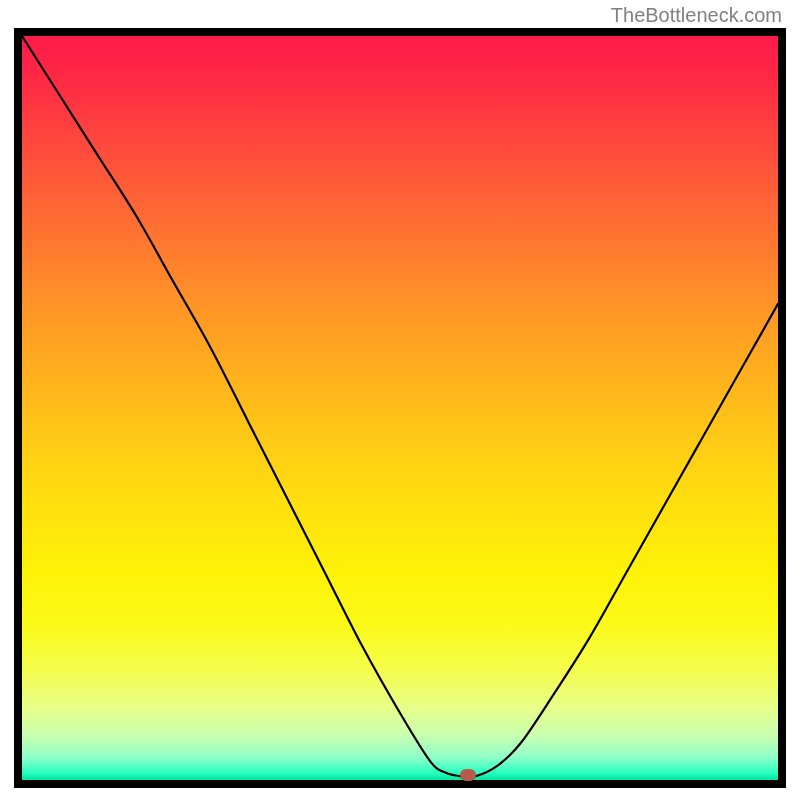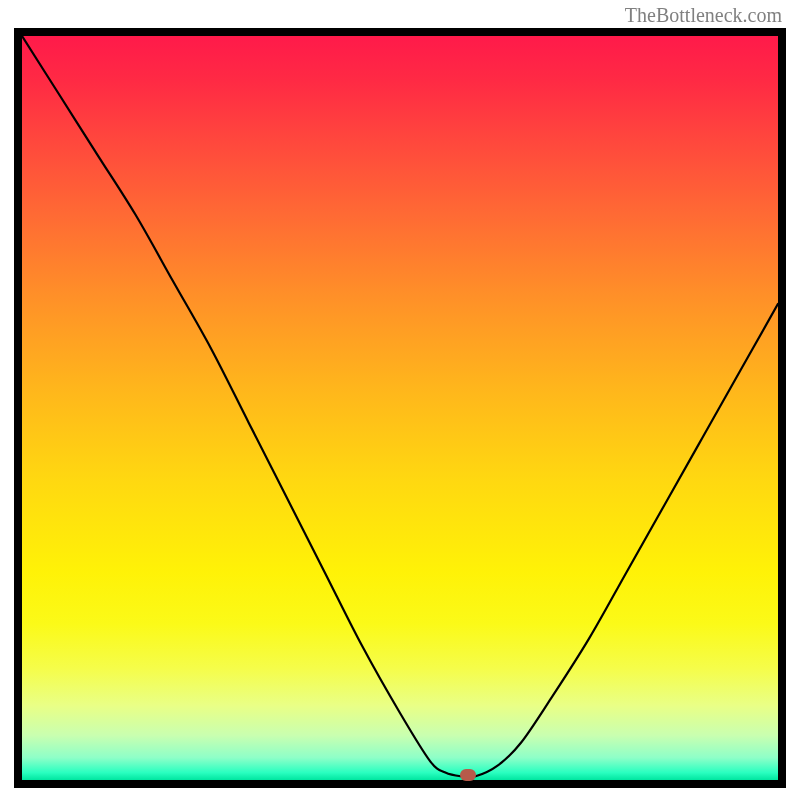--- a/index.html
+++ b/index.html
@@ -12,21 +12,21 @@
     width: 800px;
     height: 800px;
     position: relative;
   }
   .watermark {
     position: absolute;
     top: 4px;
     right: 18px;
     font-size: 20px;
     color: #808080;
-    font-family: Liberation Serif, serif;
+    font-family: Liberation Sans, sans-serif;
     z-index: 10;
   }
   .chart-frame {
     position: absolute;
     top: 28px;
     left: 14px;
     width: 772px;
     height: 760px;
     background: #000000;
     box-sizing: border-box;

